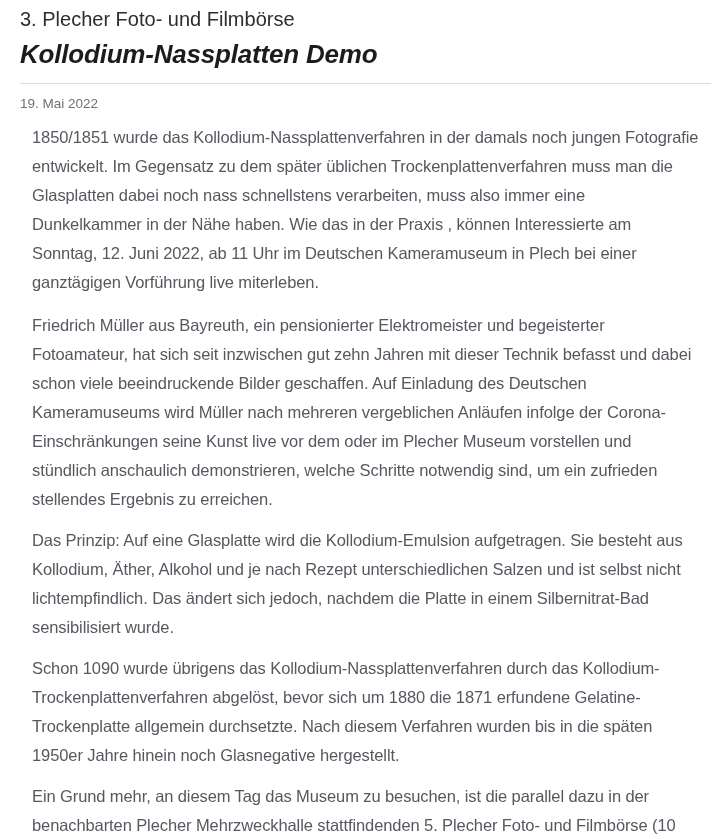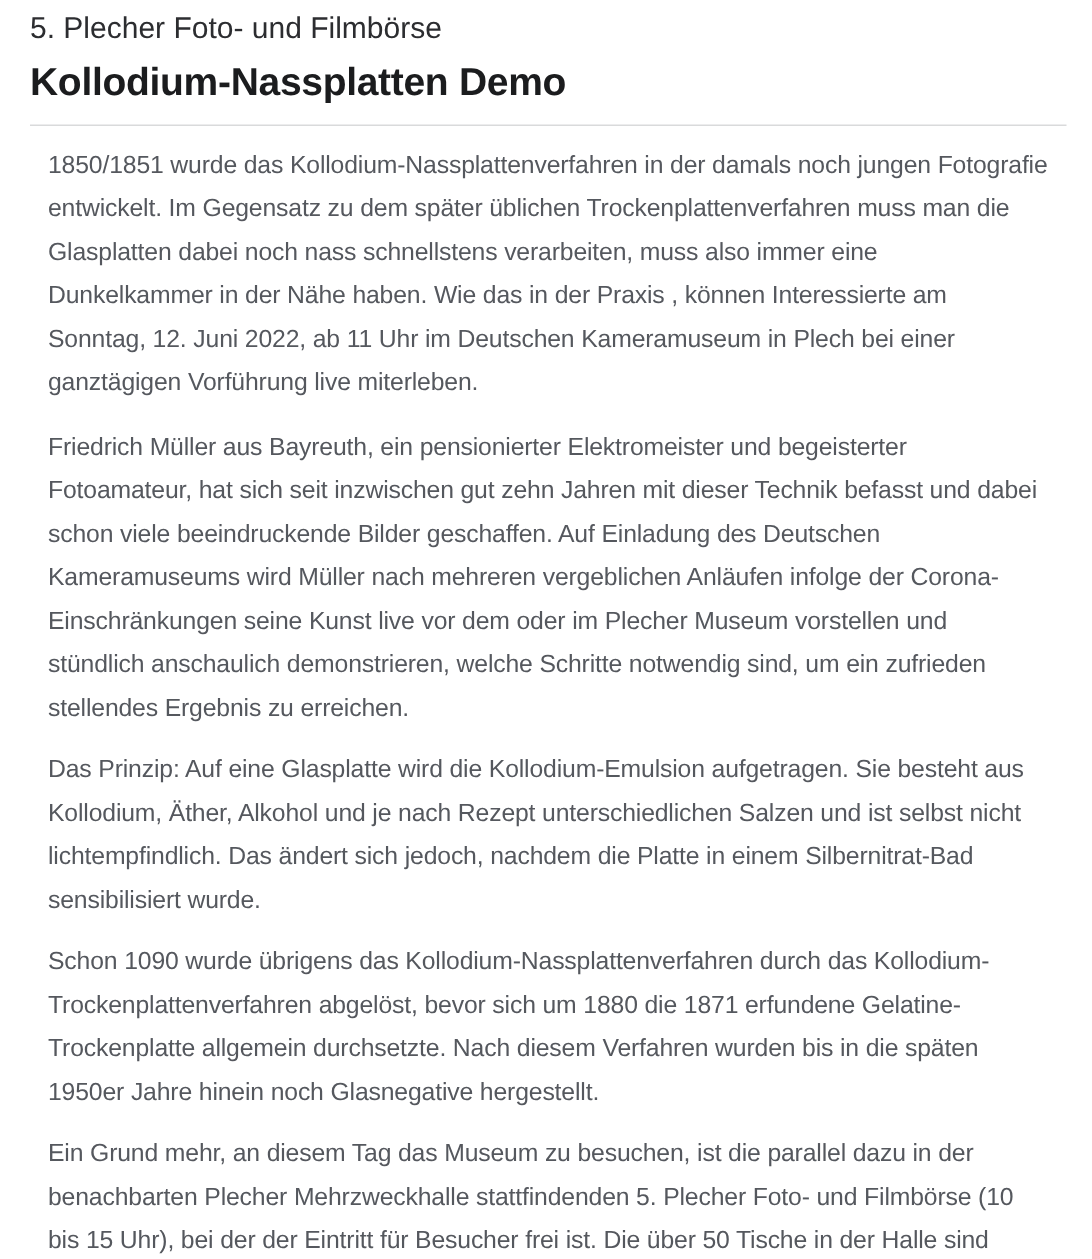--- a/index.html
+++ b/index.html
@@ -23,20 +23,21 @@
     color: #2c2d30;
     letter-spacing: 0;
   }
   .title {
     margin-top: 5px;
     font-size: 26px;
     line-height: 33px;
     font-weight: 700;
     color: #1b1c1e;
     letter-spacing: -0.2px;
+    font-style: italic;
   }
   .rule {
     border: none;
     border-top: 1px solid #d9dadb;
     margin-top: 12px;
     width: 100%;
   }
   .date {
     margin-top: 12px;
     font-size: 13.5px;
@@ -52,26 +53,27 @@
     max-width: 692px;
   }
   .body-text p { margin: 12px; }
   .body-text p.lead { margin-bottom: 14px; }
 </style>
 </head>
 <body>
 
 <main class="article">
   <header>
-    <div class="kicker">5. Plecher Foto- und Filmbörse</div>
+    <div class="kicker">3. Plecher Foto- und Filmbörse</div>
     <h1 class="title">Kollodium-Nassplatten Demo</h1>
   </header>
 
   <hr class="rule">
 
+  <div class="date">19. Mai 2022</div>
 
   <div class="body-text">
     <p class="lead">1850/1851 wurde das Kollodium-Nassplattenverfahren in der damals noch jungen Fotografie entwickelt. Im Gegensatz zu dem später üblichen Trockenplattenverfahren muss man die Glasplatten dabei noch nass schnellstens verarbeiten, muss also immer eine Dunkelkammer in der Nähe haben. Wie das in der Praxis , können Interessierte am Sonntag, 12. Juni 2022, ab 11 Uhr im Deutschen Kameramuseum in Plech bei einer ganztägigen Vorführung live miterleben.</p>
     <p>Friedrich Müller aus Bayreuth, ein pensionierter Elektromeister und begeisterter Fotoamateur, hat sich seit inzwischen gut zehn Jahren mit dieser Technik befasst und dabei schon viele beeindruckende Bilder geschaffen. Auf Einladung des Deutschen Kameramuseums wird Müller nach mehreren vergeblichen Anläufen infolge der Corona-Einschränkungen seine Kunst live vor dem oder im Plecher Museum vorstellen und stündlich anschaulich demonstrieren, welche Schritte notwendig sind, um ein zufrieden stellendes Ergebnis zu erreichen.</p>
     <p>Das Prinzip: Auf eine Glasplatte wird die Kollodium-Emulsion aufgetragen. Sie besteht aus Kollodium, Äther, Alkohol und je nach Rezept unterschiedlichen Salzen und ist selbst nicht lichtempfindlich. Das ändert sich jedoch, nachdem die Platte in einem Silbernitrat-Bad sensibilisiert wurde.</p>
     <p>Schon 1090 wurde übrigens das Kollodium-Nassplattenverfahren durch das Kollodium-Trockenplattenverfahren abgelöst, bevor sich um 1880 die 1871 erfundene Gelatine-Trockenplatte allgemein durchsetzte. Nach diesem Verfahren wurden bis in die späten 1950er Jahre hinein noch Glasnegative hergestellt.</p>
     <p>Ein Grund mehr, an diesem Tag das Museum zu besuchen, ist die parallel dazu in der benachbarten Plecher Mehrzweckhalle stattfindenden 5. Plecher Foto- und Filmbörse (10 bis 15 Uhr), bei der der Eintritt für Besucher frei ist. Die über 50 Tische in der Halle sind schon fast</p>
   </div>
 </main>
 

